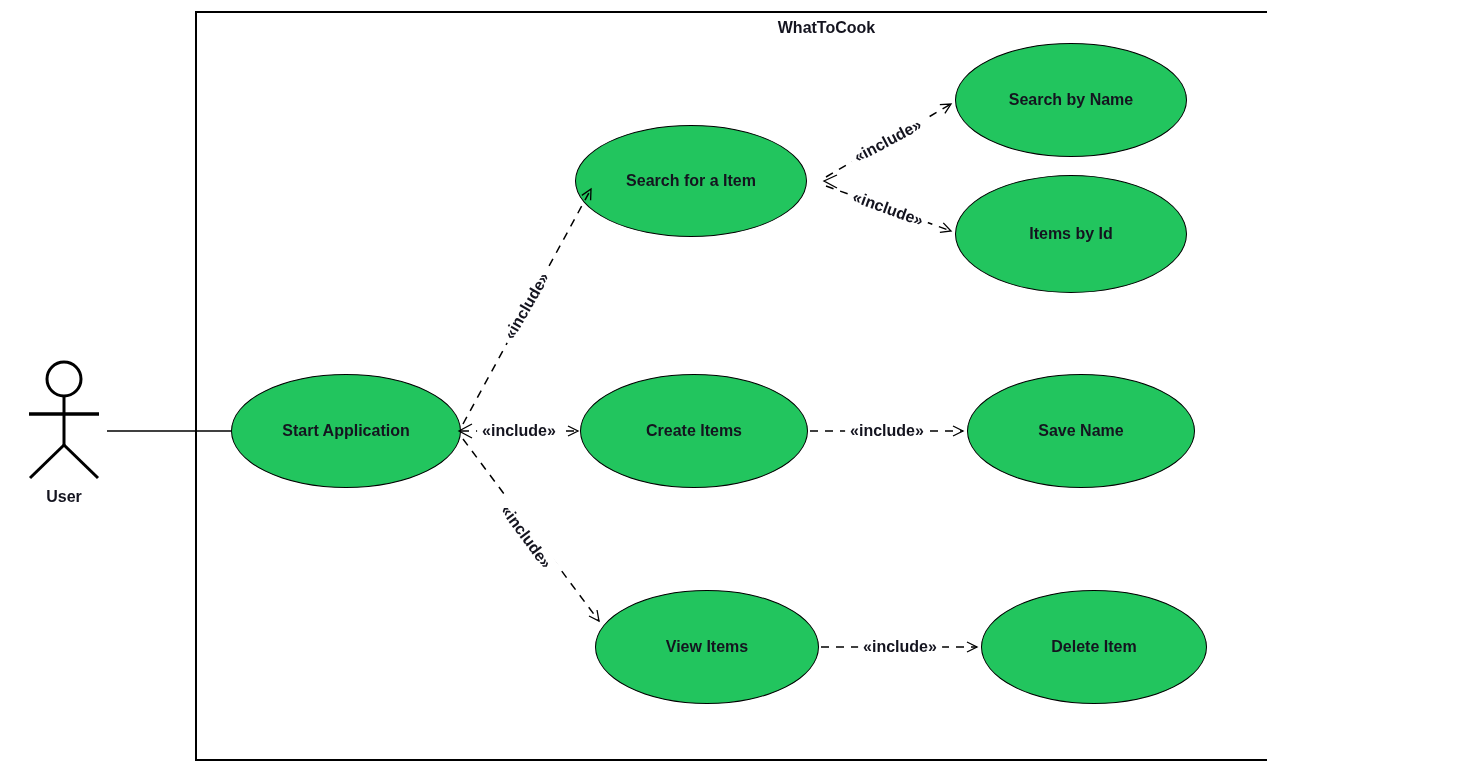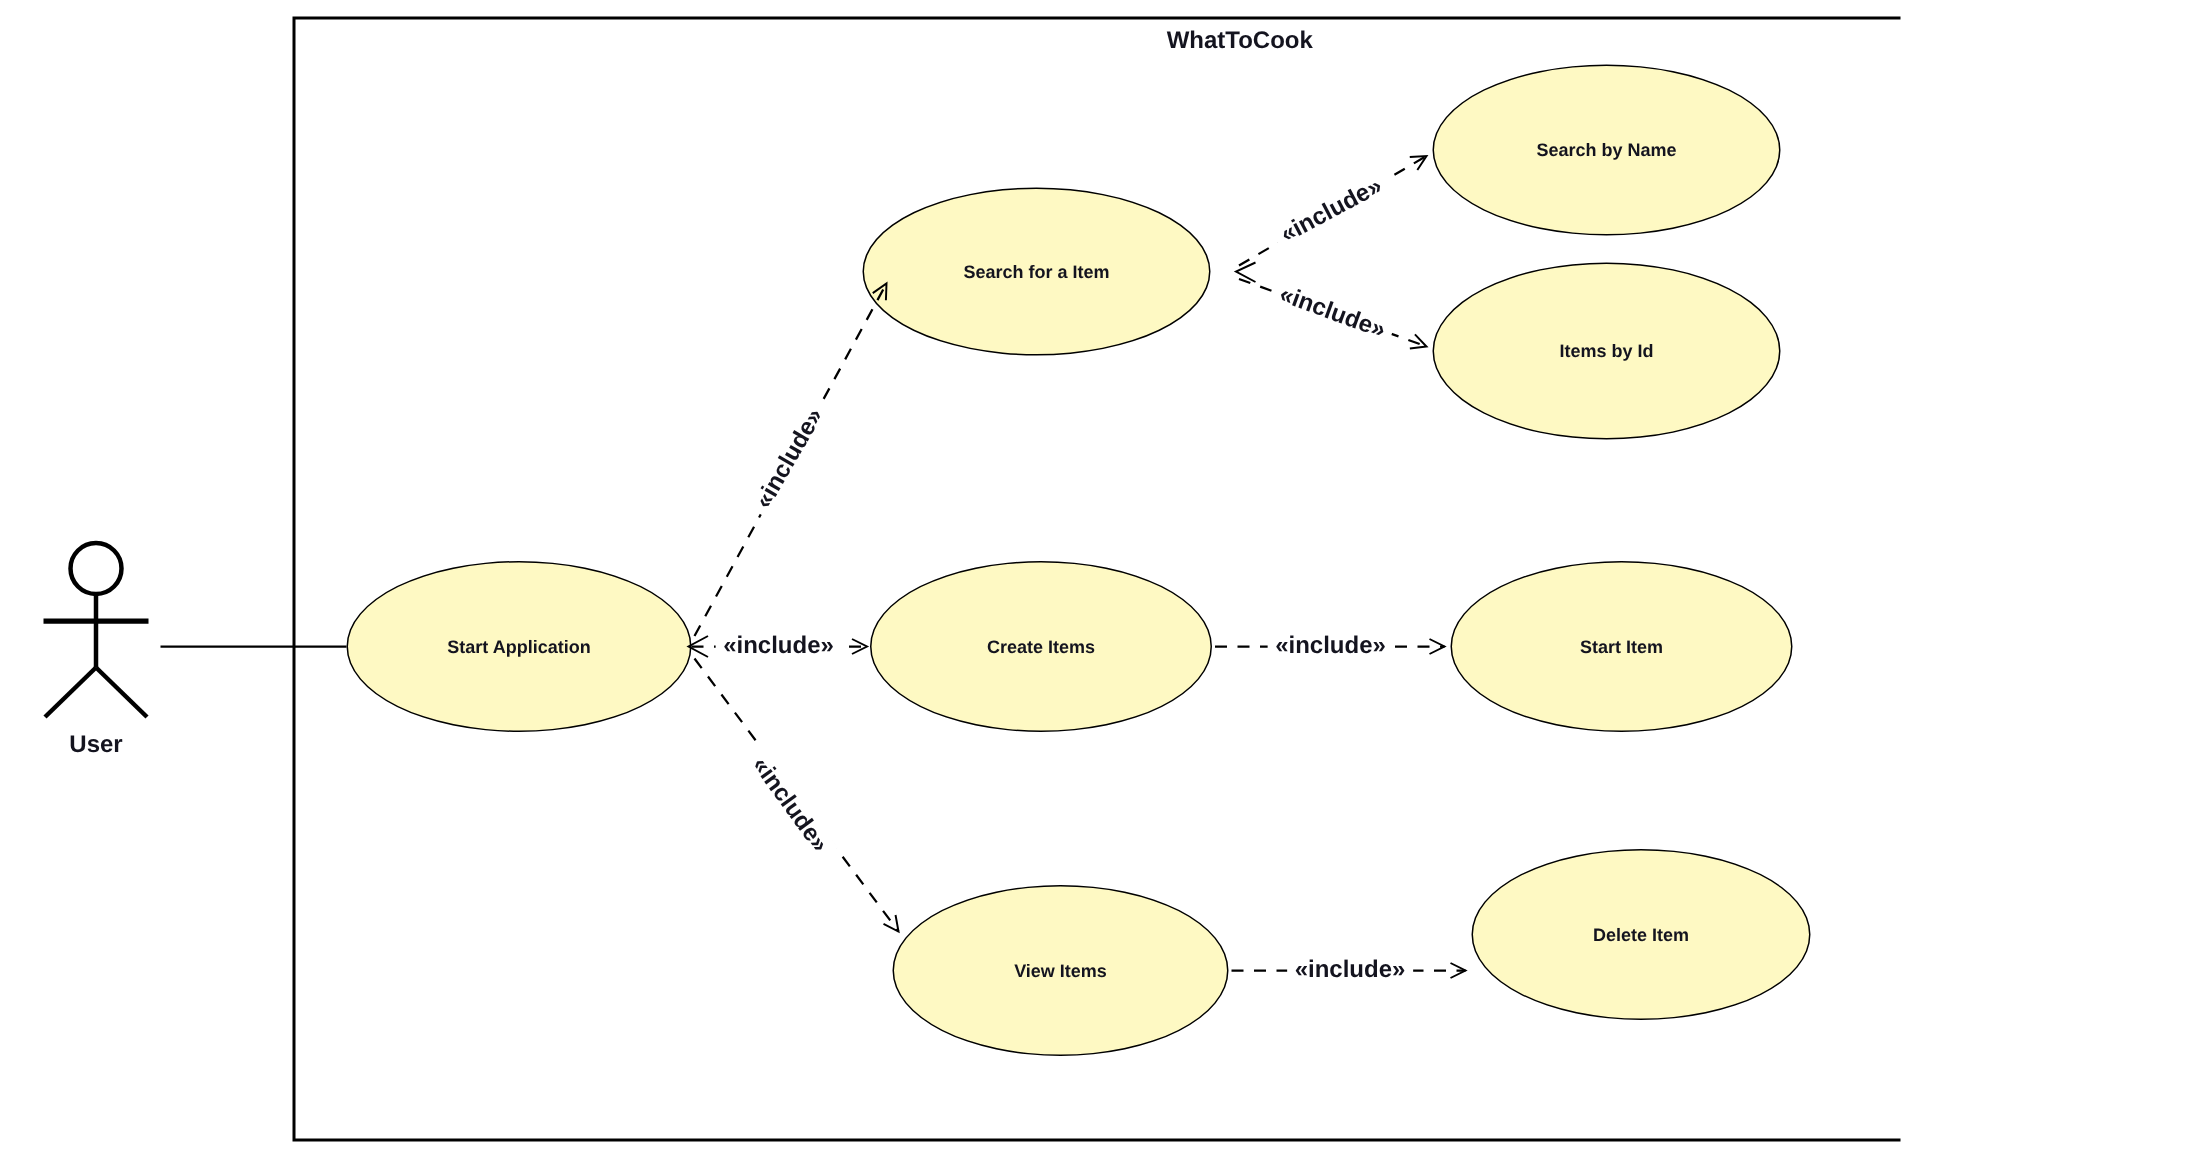--- a/index.html
+++ b/index.html
@@ -11,23 +11,23 @@
   .boundary {
     position:absolute; left:195px; top:11px; width:1263px; height:750px;
     border:2px solid #000; box-sizing:border-box; background:#fff; z-index:0;
   }
   .boundary-title {
     position:absolute; left:195px; top:19px; width:1263px; text-align:center;
     font-size:16px; font-weight:bold; z-index:1;
   }
   .usecase {
     position:absolute; border:1.5px solid #000; border-radius:50%;
-    background:#fef9c3; box-sizing:border-box; z-index:1;
+    background:#22c55e; box-sizing:border-box; z-index:1;
     display:flex; align-items:center; justify-content:center;
-    font-size:12px; font-weight:bold; text-align:center;
+    font-size:16px; font-weight:bold; text-align:center;
   }
   .edges { position:absolute; left:0; top:0; z-index:2; pointer-events:none; }
   .inc-label {
     position:absolute; z-index:3; background:#fff; padding:1px 5px;
     font-size:16px; font-weight:bold; white-space:nowrap;
   }
   .actor-label {
     position:absolute; left:24px; top:488px; width:80px; text-align:center;
     font-size:16px; font-weight:bold; z-index:1;
   }
@@ -49,26 +49,26 @@
   <div class="usecase" style="left:955px; top:43px; width:232px; height:114px;">
     <span>Search by Name</span>
   </div>
   <div class="usecase" style="left:955px; top:175px; width:232px; height:118px;">
     <span>Items by Id</span>
   </div>
   <div class="usecase" style="left:580px; top:374px; width:228px; height:114px;">
     <span>Create Items</span>
   </div>
   <div class="usecase" style="left:967px; top:374px; width:228px; height:114px;">
-    <span>Start Item</span>
+    <span>Save Name</span>
   </div>
   <div class="usecase" style="left:595px; top:590px; width:224px; height:114px;">
     <span>View Items</span>
   </div>
-  <div class="usecase" style="left:981px; top:566px; width:226px; height:114px;text-align:right;">
+  <div class="usecase" style="left:981px; top:590px; width:226px; height:114px;text-align:right;">
     <span>Delete Item</span>
   </div>
 
   <svg class="edges" width="1468" height="775" viewBox="0 0 1468 775">
     <defs>
       <marker id="mArrow" viewBox="0 0 14 14" refX="12" refY="7" markerWidth="14" markerHeight="14" orient="auto" markerUnits="userSpaceOnUse">
         <path d="M2,2 L12,7 L2,12" fill="none" stroke="#000" stroke-width="1.3"></path>
       </marker>
     </defs>
 

